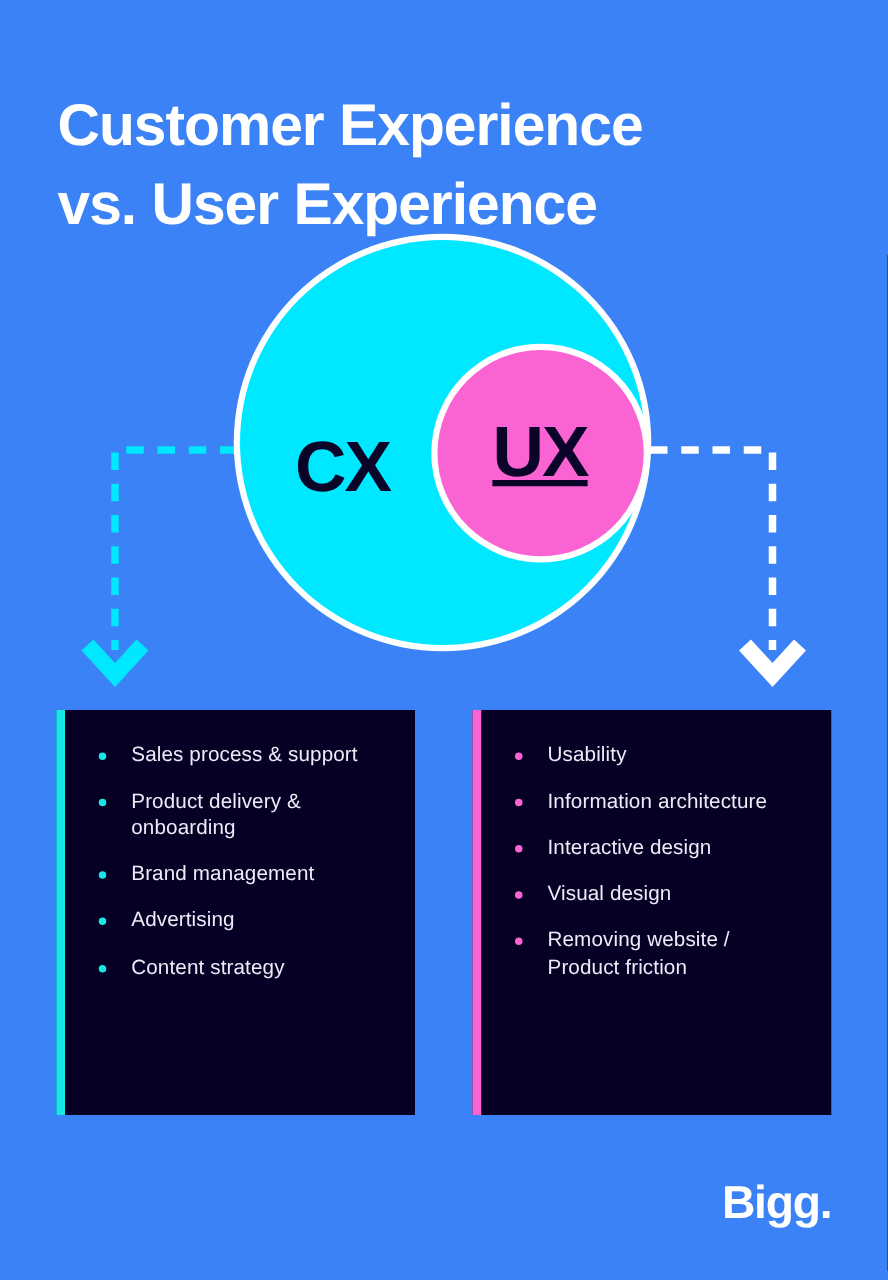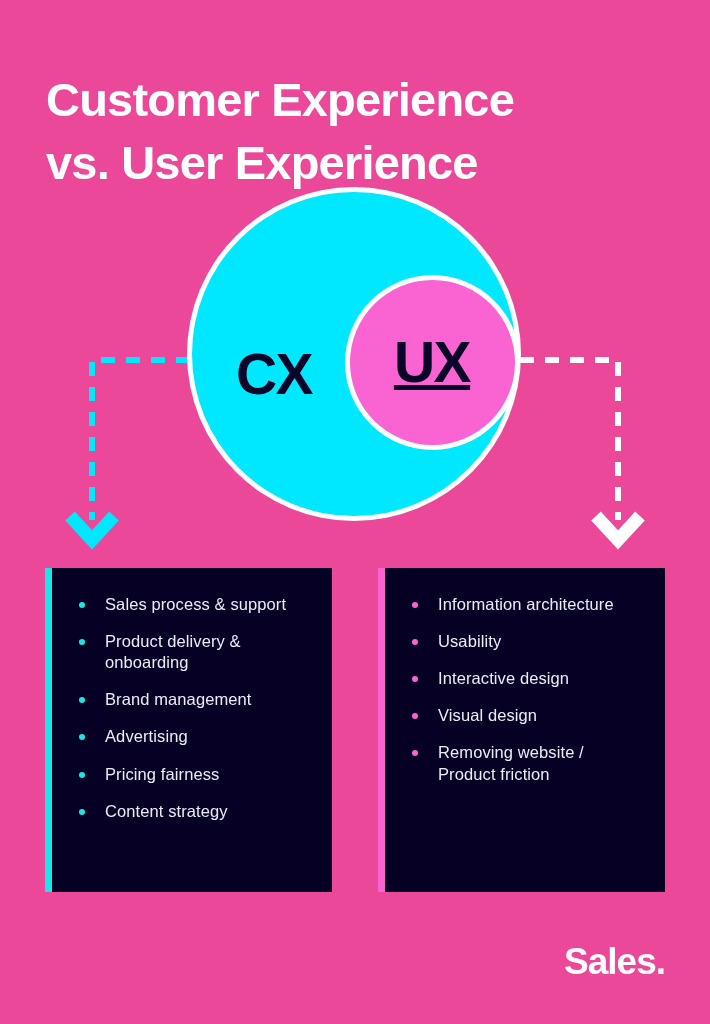--- a/index.html
+++ b/index.html
@@ -7,21 +7,21 @@
     margin: 0;
     padding: 0;
     background: #2b2b2b;
   }
   #canvas {
     position: relative;
     width: 710px;
     height: 1024px;
     overflow: hidden;
     font-family: "Liberation Sans", sans-serif;
-    background: #ec4899;
+    background: #3b82f6;
     -webkit-font-smoothing: antialiased;
   }
 
   
   #title {
     position: absolute;
     left: 46px;
     top: 38px;
     width: 620px;
     color: #ffffff;
@@ -178,35 +178,34 @@
 
   <div class="card" id="card-cx">
     <div class="accent-bar" id="accent-cx"></div>
     <div class="card-body">
       <ul class="bullet-list" id="list-cx">
           <li style="white-space: pre-line;">Sales process &amp; support</li>
           <li style="white-space: pre-line;">Product delivery &amp;
 onboarding</li>
           <li style="white-space: pre-line;">Brand management</li>
           <li style="white-space: pre-line;">Advertising</li>
-          <li style="white-space: pre-line;">Pricing fairness</li>
           <li style="white-space: pre-line;">Content strategy</li>
         </ul>
     </div>
   </div>
 
   <div class="card" id="card-ux">
     <div class="accent-bar" id="accent-ux"></div>
     <div class="card-body">
       <ul class="bullet-list" id="list-ux">
+          <li style="white-space: pre-line;">Usability</li>
           <li style="white-space: pre-line;">Information architecture</li>
-          <li style="white-space: pre-line;">Usability</li>
           <li style="white-space: pre-line;">Interactive design</li>
           <li style="white-space: pre-line;">Visual design</li>
           <li style="white-space: pre-line;">Removing website /
 Product friction</li>
         </ul>
     </div>
   </div>
 
-  <div id="logo">Sales.</div>
+  <div id="logo">Bigg.</div>
 
 </div>
 
 </body></html>

